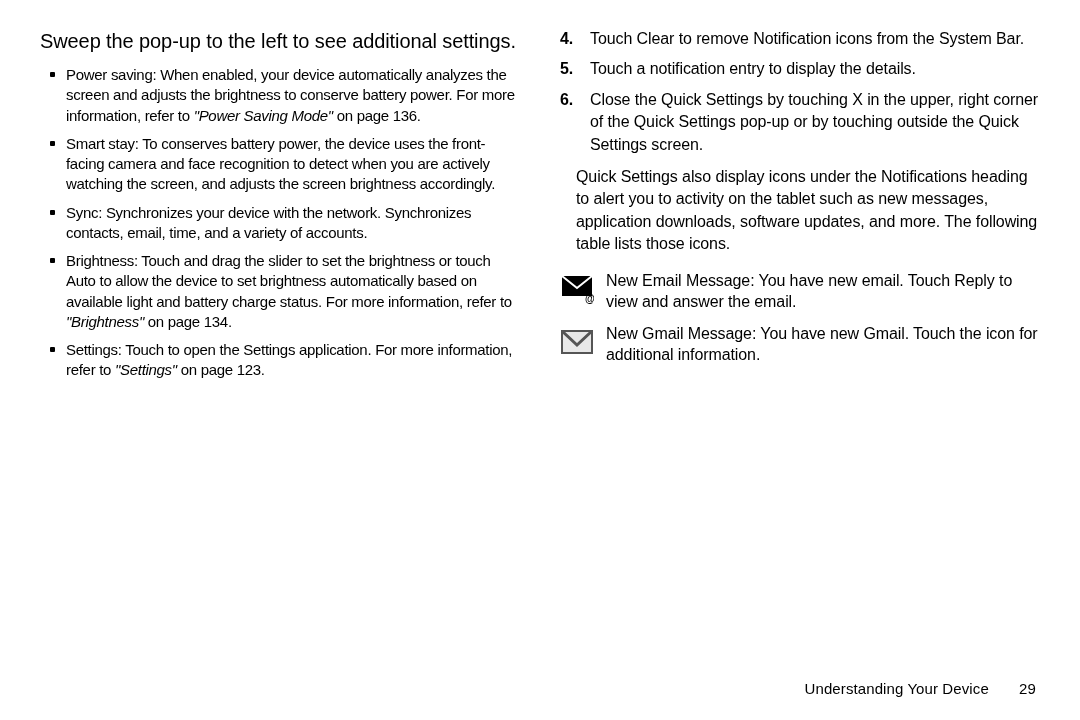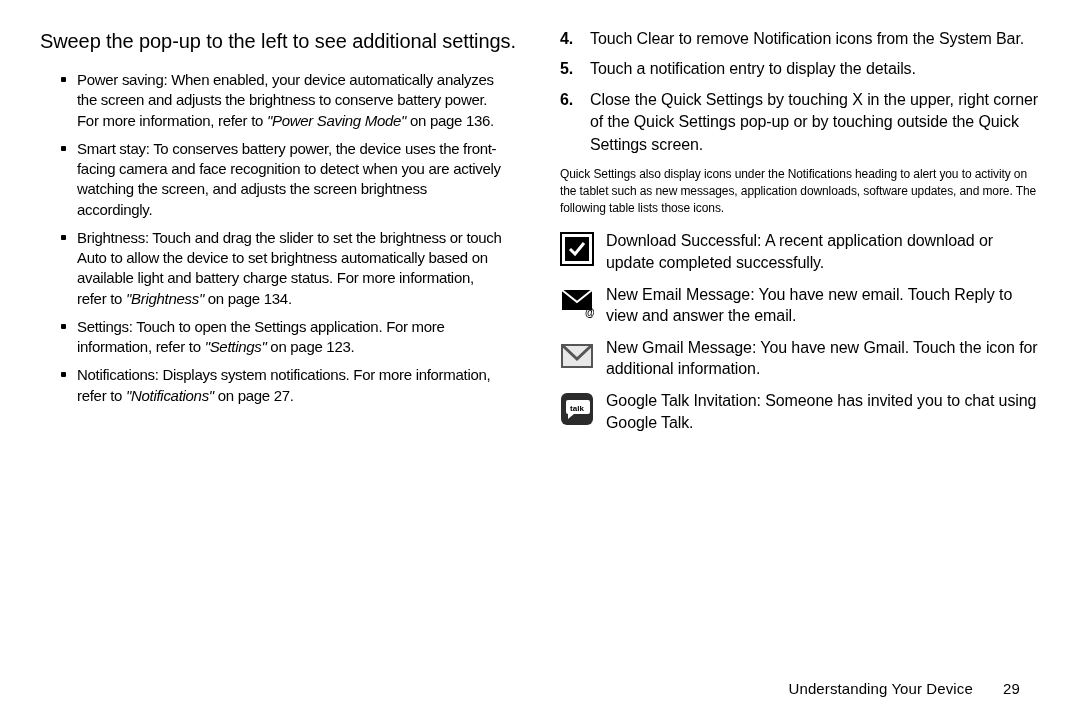--- a/index.html
+++ b/index.html
@@ -26,21 +26,21 @@
   .col-right { padding-left: 20px; }
   .intro {
     font-size: 20px;
     line-height: 1.35;
     margin: 0 0 10px 0;
     letter-spacing: -0.1px;
   }
   ul.bullets {
     list-style: none;
     padding: 0;
-    margin: 15px;
+    margin: 4px;
   }
   ul.bullets > li {
     position: relative;
     padding-left: 22px;
     font-size: 15px;
     line-height: 1.35;
     margin-bottom: 8px;
     font-stretch: condensed;
     letter-spacing: -0.3px;
   }
@@ -69,23 +69,23 @@
     margin-bottom: 8px;
     letter-spacing: -0.1px;
   }
   ol.steps > li .num {
     position: absolute;
     left: 0;
     top: 0;
     font-weight: bold;
   }
   .para {
-    font-size: 12px;
+    font-size: 16px;
     line-height: 1.4;
-    margin: 0 0 14px 0;
+    margin: 0 0 14px 16px;
     letter-spacing: -0.1px;
   }
   .icon-row {
     display: flex;
     flex-direction: row;
     align-items: flex-start;
     margin-bottom: 10px;
   }
   .icon-row .icon {
     flex: 0 0 34px;
@@ -95,21 +95,21 @@
     margin-top: 2px;
   }
   .icon-row .desc {
     font-size: 16px;
     line-height: 1.35;
     letter-spacing: -0.1px;
   }
   .footer {
     width: 1080px;
     box-sizing: border-box;
-    padding: 0 60px 0 0;
+    padding: 0 44px 0 0;
     text-align: right;
     font-size: 15px;
     letter-spacing: 0.1px;
   }
   .footer .pn { display: inline-block; margin-left: 26px; }
   
   .icon svg { width: 34px; height: 34px; display: block; }
 </style>
 </head>
 <body>
@@ -119,27 +119,27 @@
   <div class="col col-left">
     <p class="intro">Sweep the pop-up to the left to see additional settings.</p>
     <ul class="bullets">
       <li><span class="dot"></span>
         <span class="b">Power saving</span><span>: When enabled, your device automatically analyzes the screen and adjusts the brightness to conserve battery power. For more information, refer to </span><span class="ref">"Power Saving Mode"</span><span>  on page 136.</span>
       </li>
       <li><span class="dot"></span>
         <span class="b">Smart stay</span><span>: To conserves battery power, the device uses the front-facing camera and face recognition to detect when you are actively watching the screen, and adjusts the screen brightness accordingly.</span>
       </li>
       <li><span class="dot"></span>
+        <span class="b">Sync</span><span>: Synchronizes your device with the network. Synchronizes contacts, email, time, and a variety of accounts.</span>
+      </li>
+      <li><span class="dot"></span>
         <span class="b">Brightness</span><span>: Touch and drag the slider to set the brightness or touch </span><span class="b">Auto</span><span> to allow the device to set brightness automatically based on available light and battery charge status. For more information, refer to </span><span class="ref">"Brightness"</span><span>  on page 134.</span>
       </li>
       <li><span class="dot"></span>
         <span class="b">Settings</span><span>: Touch to open the Settings application. For more information, refer to </span><span class="ref">"Settings"</span><span>  on page 123.</span>
-      </li>
-      <li><span class="dot"></span>
-        <span class="b">Notifications</span><span>: Displays system notifications. For more information, refer to </span><span class="ref">"Notifications"</span><span>  on page 27.</span>
       </li>
     </ul>
   </div>
 
   <div class="col col-right">
     <ol class="steps">
       <li>
         <span class="num">4.</span>
         <span>Touch </span><span class="b">Clear</span><span> to remove Notification icons from the System Bar.</span>
       </li>
@@ -148,32 +148,20 @@
         <span>Touch a notification entry to display the details.</span>
       </li>
       <li>
         <span class="num">6.</span>
         <span>Close the Quick Settings by touching </span><span class="b">X</span><span> in the upper, right corner of the Quick Settings pop-up or by touching outside the Quick Settings screen.</span>
       </li>
     </ol>
 
     <p class="para">Quick Settings also display icons under the Notifications heading to alert you to activity on the tablet such as new messages, application downloads, software updates, and more. The following table lists those icons.</p>
 
-    <div class="icon-row">
-      <span class="icon">
-        <svg viewBox="0 0 34 34">
-            <rect x="1" y="1" width="32" height="32" fill="#fff" stroke="#000" stroke-width="2"></rect>
-            <rect x="5" y="5" width="24" height="24" fill="#000"></rect>
-            <polyline points="10,17 15,22 24,11" fill="none" stroke="#fff" stroke-width="3"></polyline>
-          </svg>
-      </span>
-      <div class="desc">
-        <span class="b">Download Successful</span><span>: A recent application download or update completed successfully.</span>
-      </div>
-    </div>
 
     <div class="icon-row">
       <span class="icon">
         <svg viewBox="0 0 34 34">
             <rect x="2" y="4" width="30" height="20" fill="#000"></rect>
             <polyline points="2,4 17,16 32,4" fill="none" stroke="#fff" stroke-width="2"></polyline>
             <text x="25" y="30" font-size="10" fill="#000" font-family="Arial" font-weight="bold">@</text>
           </svg>
       </span>
       <div class="desc">
@@ -186,32 +174,20 @@
         <svg viewBox="0 0 34 34">
             <rect x="2" y="6" width="30" height="22" fill="#e8e8e8" stroke="#555" stroke-width="2"></rect>
             <polyline points="2,6 17,20 32,6" fill="none" stroke="#555" stroke-width="3"></polyline>
           </svg>
       </span>
       <div class="desc">
         <span class="b">New Gmail Message</span><span>: You have new Gmail. Touch the icon for additional information.</span>
       </div>
     </div>
 
-    <div class="icon-row">
-      <span class="icon">
-        <svg viewBox="0 0 34 34">
-            <rect x="1" y="1" width="32" height="32" rx="6" fill="#2b2b2b"></rect>
-            <path d="M6 8 h22 a2 2 0 0 1 2 2 v10 a2 2 0 0 1 -2 2 h-14 l-6 5 v-5 a2 2 0 0 1 -2 -2 v-10 a2 2 0 0 1 2 -2 z" fill="#fff"></path>
-            <text x="17" y="19" font-size="8" fill="#000" text-anchor="middle" font-family="Arial" font-weight="bold">talk</text>
-          </svg>
-      </span>
-      <div class="desc">
-        <span class="b">Google Talk Invitation</span><span>: Someone has invited you to chat using Google Talk.</span>
-      </div>
-    </div>
 
   </div>
 </div>
 
 <div class="footer">
   <span>Understanding Your Device</span>
   <span class="pn">29</span>
 </div>
 
 </body></html>

